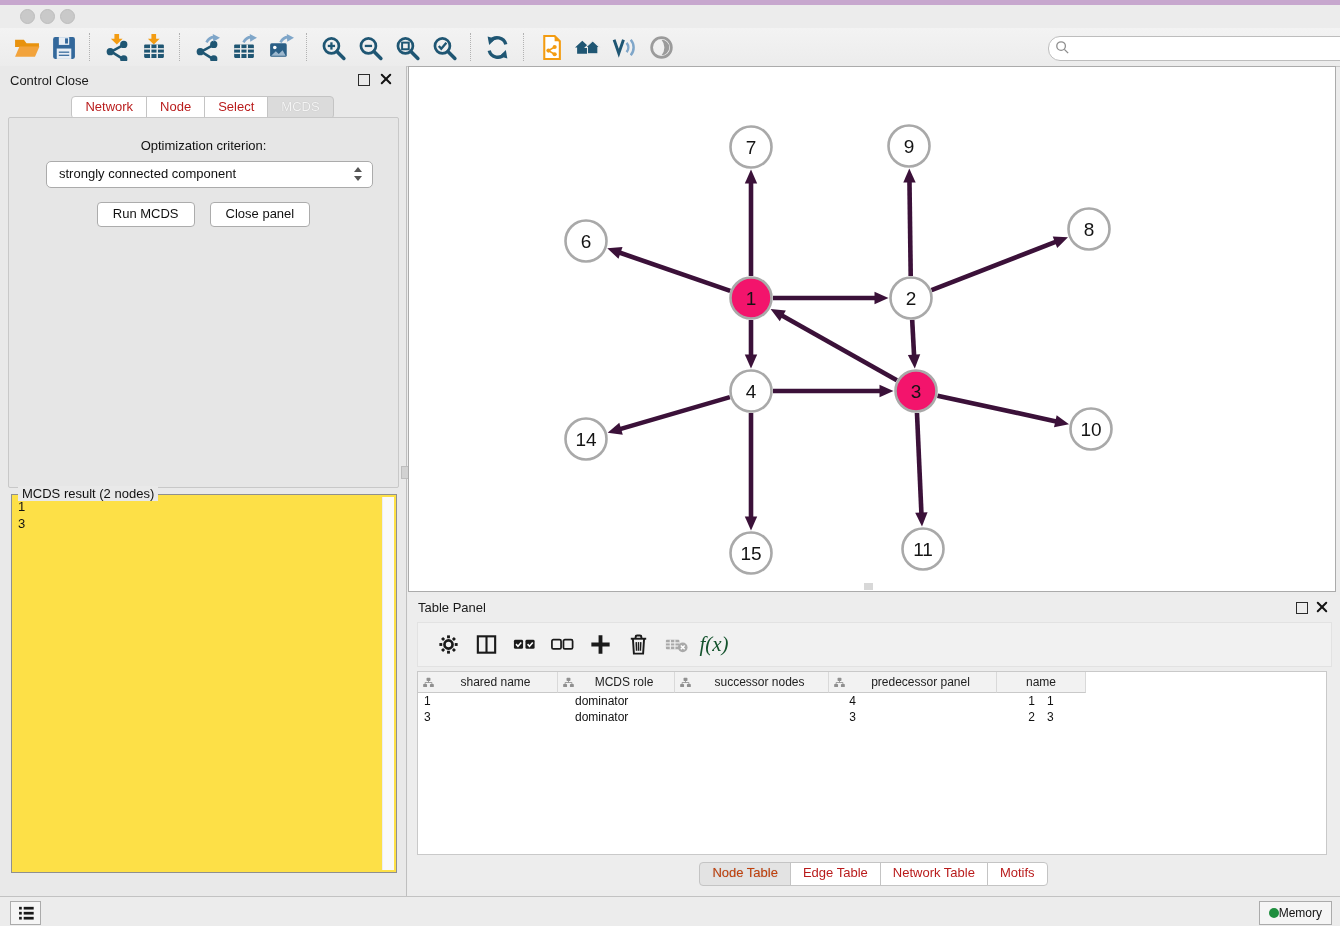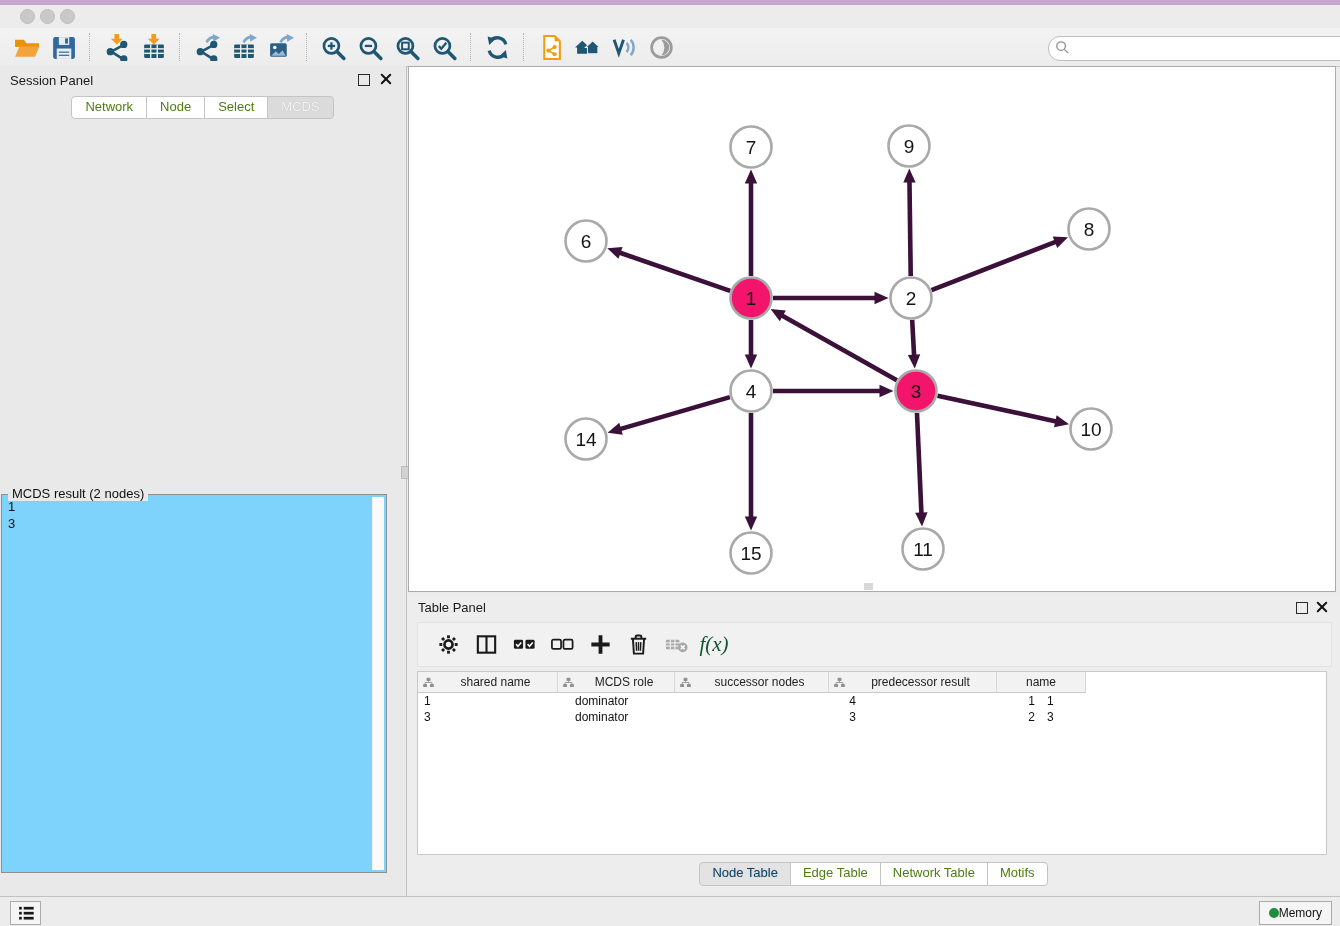--- a/index.html
+++ b/index.html
@@ -23,35 +23,35 @@
   
   .control-panel{position:absolute;left:0;top:66px;width:406px;height:830px;background:#E9E9E9;border-right:1px solid #BFBFBF;}
   .panel-title{position:absolute;left:10px;top:7px;font-size:13px;color:#1A1A1A;}
   .float-btn{position:absolute;right:36px;top:8px;width:10px;height:10px;border:1.5px solid #2B2B2B;background:transparent;}
   .close-btn{position:absolute;right:14px;top:7px;width:12px;height:12px;}
   .close-btn::before,.close-btn::after{content:"";position:absolute;left:-1px;top:5px;width:14px;height:2px;background:#141414;border-radius:1px;}
   .close-btn::before{transform:rotate(45deg);}
   .close-btn::after{transform:rotate(-45deg);}
 
   .cp-tabs{position:absolute;top:30px;left:0;width:100%;display:flex;justify-content:center;}
-  .tab{height:21px;line-height:19px;padding:0 13px;background:#FFF;border:1px solid #C4C4C4;font-size:13px;color:#4d7c0f;margin-left:-1px;}
+  .tab{height:21px;line-height:19px;padding:0 13px;background:#FFF;border:1px solid #C4C4C4;font-size:13px;color:#b91c1c;margin-left:-1px;}
   .tab:first-child{border-radius:4px 0 0 4px;}
   .tab:last-child{border-radius:0 4px 4px 0;}
   .tab.active{background:#DBDBDB;color:#F5F5F5;text-shadow:0 0 1px #ADADAD;}
 
   .mcds-panel{position:absolute;left:8px;top:51px;width:389px;height:369px;background:#E6E6E6;border:1px solid #C8C8C8;border-radius:2px;}
   .opt-label{margin-top:20px;text-align:center;font-size:13px;color:#111;}
   .dropdown{position:absolute;left:37px;top:43px;width:313px;height:25px;background:#FFF;border:1px solid #ABABAB;border-radius:5px;font-size:13px;line-height:23px;padding-left:12px;color:#111;}
   .dd-chevrons{position:absolute;right:9px;top:4px;width:9px;height:16px;}
   .dd-up{position:absolute;top:1px;left:0;width:0;height:0;border-left:4.5px solid transparent;border-right:4.5px solid transparent;border-bottom:5px solid #555;}
   .dd-down{position:absolute;bottom:1px;left:0;width:0;height:0;border-left:4.5px solid transparent;border-right:4.5px solid transparent;border-top:5px solid #555;}
   .btn-row{position:absolute;top:84px;left:0;width:100%;display:flex;justify-content:center;gap:15px;}
   .push-btn{height:23px;padding:0 15px;background:#FFF;border:1px solid #ACACAC;border-radius:4px;font-size:13px;line-height:21px;color:#111;}
 
-  .result-group{position:absolute;left:1px;top:428px;width:384px;height:377px;border:1px solid #8F8F8F;background:#7dd3fc;}
+  .result-group{position:absolute;left:11px;top:428px;width:384px;height:377px;border:1px solid #8F8F8F;background:#fde047;}
   .result-label{position:absolute;top:-9px;left:6px;background:#E9E9E9;padding:0 4px;font-size:13px;color:#111;}
   .result-text{position:absolute;left:2px;top:2px;right:16px;bottom:2px;font-size:13px;line-height:17px;white-space:pre;padding:1px 4px;color:#111;}
   .result-scroll{position:absolute;top:2px;right:2px;bottom:2px;width:11px;background:#FAFAFA;border-left:1px solid #EEE;}
 
   .v-grip{position:absolute;left:401px;top:466px;width:6px;height:11px;background:#D2D2D2;border:1px solid #BDBDBD;}
 
   
   .network-window{position:absolute;left:408px;top:66px;width:926px;height:524px;border:1px solid #ABABAB;background:#FFF;}
   .nw-titlebar{position:relative;height:22px;background:linear-gradient(#F0F0F0,#DDDDDD);border-bottom:1px solid #B5B5B5;}
   .nw-title{text-align:center;font-size:13px;line-height:21px;color:#2B2B2B;}
@@ -77,21 +77,21 @@
   .fx{font-family:"Liberation Serif",serif;font-style:italic;font-size:21px;color:#14532d;}
   .tp-table{position:absolute;left:9px;top:76px;right:13px;height:182px;background:#FFF;border:1px solid #C9C9C9;overflow:hidden;}
   .t-head{display:flex;height:21px;}
   .t-hcell{background:#F2F2F2;border-right:1px solid #D9D9D9;border-bottom:1px solid #C9C9C9;display:flex;align-items:center;font-size:12px;color:#222;flex:0 0 auto;}
   .t-hcell .hlabel{flex:1;text-align:center;padding:0 6px;}
   .t-hcell svg{margin-left:5px;flex:0 0 auto;}
   .t-row{display:flex;height:16px;font-size:12px;color:#111;}
   .t-cell{line-height:16px;padding:0 6px;flex:0 0 auto;white-space:nowrap;overflow:hidden;}
   .tp-tabs{position:absolute;top:267px;left:0;width:100%;display:flex;justify-content:center;}
   .tab.bottom{height:22px;line-height:20px;padding:0 12px;}
-  .tab.bottom.active{background:#E3E3E3;color:#0c4a6e;text-shadow:0 0 1px #B0B0B0;}
+  .tab.bottom.active{background:#E3E3E3;color:#c2410c;text-shadow:0 0 1px #B0B0B0;}
 
   
   .status-bar{position:absolute;left:0;top:896px;width:100%;height:30px;background:#ECECEC;border-top:1px solid #C2C2C2;}
   .list-btn{position:absolute;left:10px;top:4px;width:29px;height:22px;background:#F5F5F5;border:1px solid #ABABAB;display:flex;align-items:center;justify-content:center;}
   .memory-btn{position:absolute;right:8px;top:4px;height:22px;background:#F5F5F5;border:1px solid #ABABAB;display:flex;align-items:center;gap:0;padding:0 9px;font-size:12px;color:#111;}
   .mem-dot{width:10px;height:10px;border-radius:50%;background:#1E8E3E;}
 </style>
 </head>
 <body>
 
@@ -262,30 +262,44 @@
       <div class="search-wrap">
       <svg class="search-icon" viewBox="0 0 16 16">
         <circle cx="6.5" cy="6.5" r="4.6" fill="none" stroke="#8E8E8E" stroke-width="1.4"></circle>
         <line x1="10" y1="10" x2="14" y2="14" stroke="#8E8E8E" stroke-width="1.5"></line>
       </svg>
       <input type="text" placeholder="" style="">
     </div>
   </div>
 
   <div class="control-panel">
-    <div class="panel-title">Session Panel</div>
+    <div class="panel-title">Control Close</div>
     <span class="float-btn"></span>
     <span class="close-btn"></span>
     <div class="cp-tabs">
         <div class="tab">Network</div>
         <div class="tab">Node</div>
         <div class="tab">Select</div>
         <div class="tab active">MCDS</div>
       </div>
 
+    <div class="mcds-panel">
+      <div class="opt-label">Optimization criterion:</div>
+      <div class="dropdown">
+        <span>strongly connected component</span>
+        <span class="dd-chevrons">
+            <span class="dd-up"></span>
+            <span class="dd-down"></span>
+          </span>
+      </div>
+      <div class="btn-row">
+        <div class="push-btn">Run MCDS</div>
+        <div class="push-btn">Close panel</div>
+      </div>
+    </div>
 
     <div class="result-group">
       <div class="result-label">MCDS result (2 nodes)</div>
       <div class="result-text">1
 3</div>
       <div class="result-scroll"></div>
     </div>
   </div>
 
   <div class="v-grip"></div>
@@ -461,21 +475,21 @@
           </div>
           <div class="t-hcell" style="width: 167px;">
             <svg width="11" height="11" viewBox="0 0 13 12">
               <g fill="#909090">
                 <rect x="4.2" y="0.5" width="4.6" height="3.6" rx="0.8"></rect>
                 <rect x="0.2" y="7.8" width="4.6" height="3.6" rx="0.8"></rect>
                 <rect x="8.2" y="7.8" width="4.6" height="3.6" rx="0.8"></rect>
               </g>
               <path d="M6.5 4.1 V6 M2.5 7.8 V6 h8 v1.8" fill="none" stroke="#909090" stroke-width="1"></path>
             </svg>
-            <span class="hlabel">predecessor result</span>
+            <span class="hlabel">predecessor panel</span>
           </div>
           <div class="t-hcell" style="width: 88px;">
             <span class="hlabel">name</span>
           </div>
         </div>
         <div class="t-row">
           <div class="t-cell" style="width: 139px; text-align: left;">1</div>
           <div class="t-cell" style="width: 116px; text-align: left;">dominator</div>
           <div class="t-cell" style="width: 153px; text-align: right;">4</div>
           <div class="t-cell" style="width: 167px; text-align: right;">1</div>

